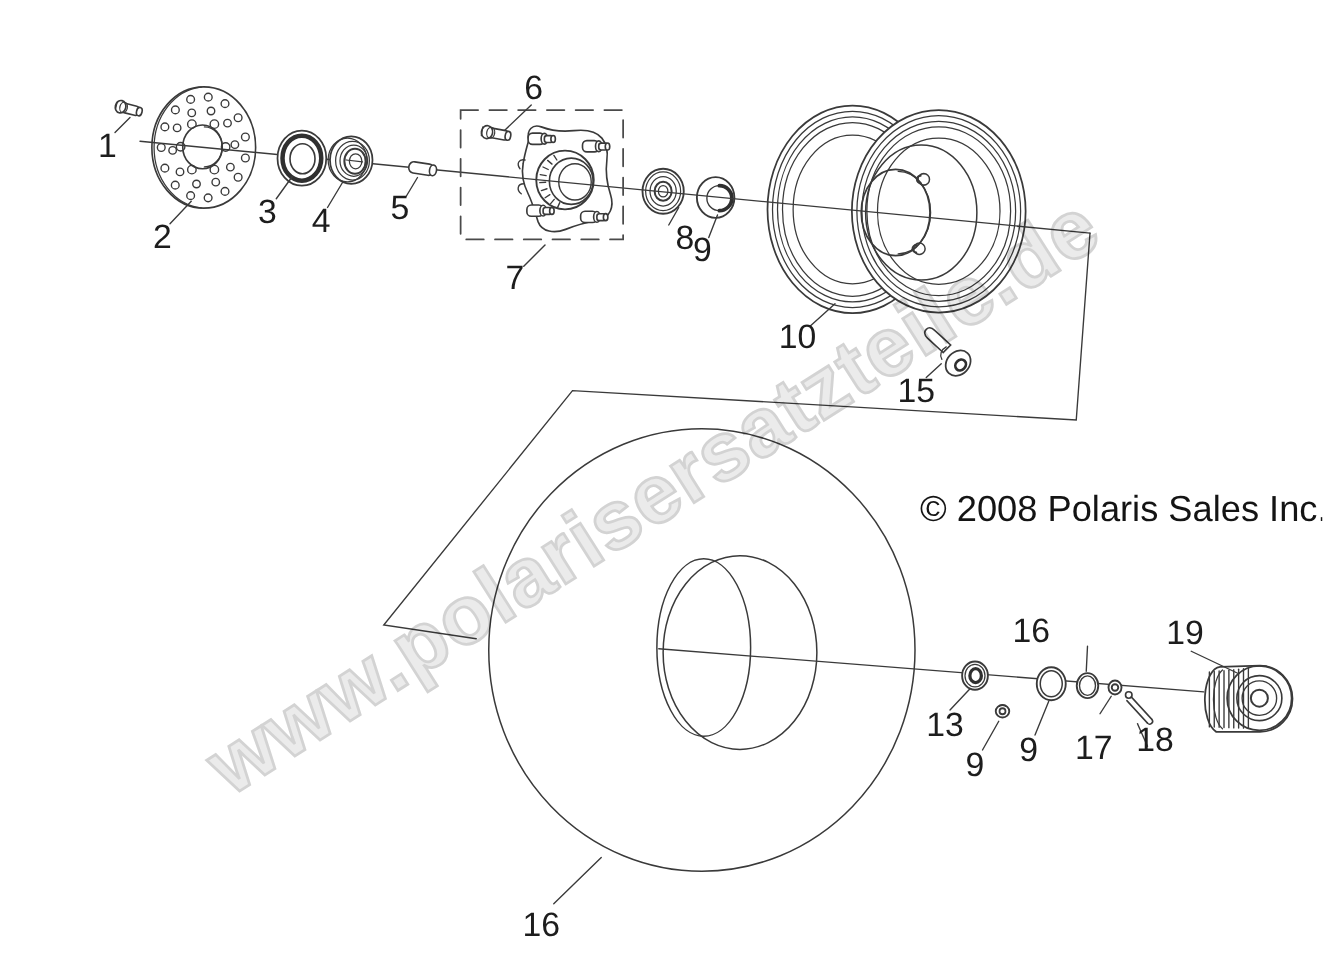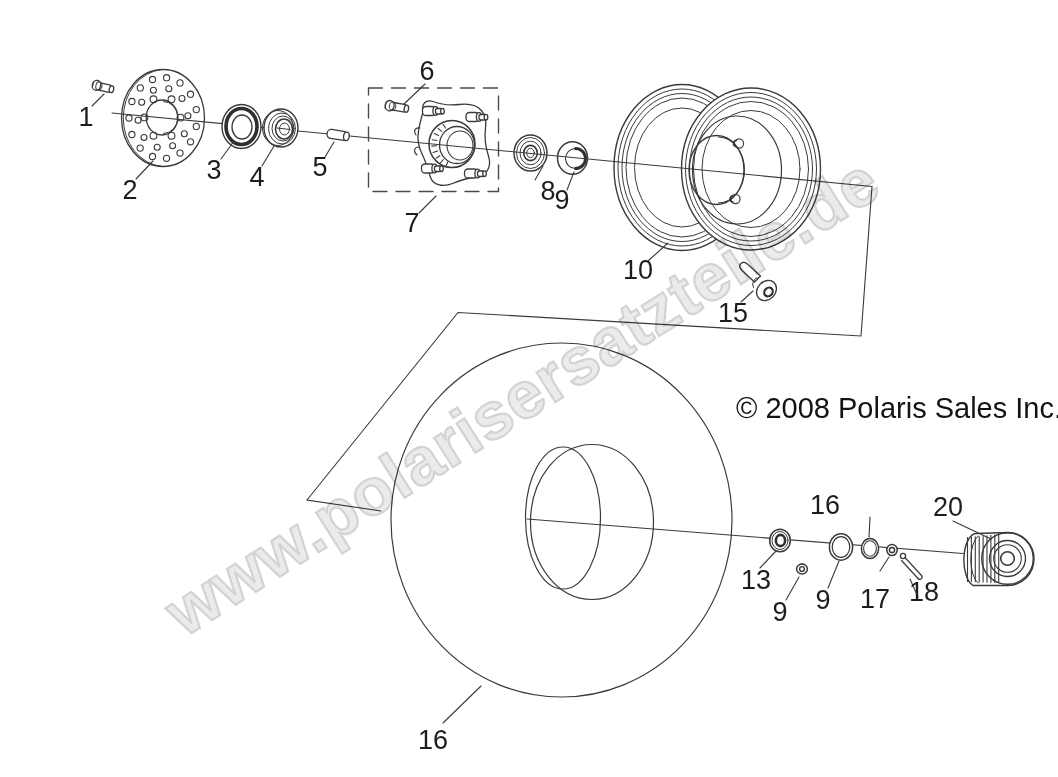--- a/index.html
+++ b/index.html
@@ -316,17 +316,17 @@
   <div class="callout c9">9</div>
   <div class="callout c10">10</div>
   <div class="callout c11">15</div>
   <div class="callout c12">16</div>
   <div class="callout c13">13</div>
   <div class="callout c14">9</div>
   <div class="callout c15">9</div>
   <div class="callout c16">16</div>
   <div class="callout c17">17</div>
   <div class="callout c18">18</div>
-  <div class="callout c19">20</div>
+  <div class="callout c19">19</div>
 
   <div class="copyright">© 2008 Polaris Sales Inc.</div>
   <div class="watermark">www.polarisersatzteile.de</div>
 </div>
 
 </body></html>

